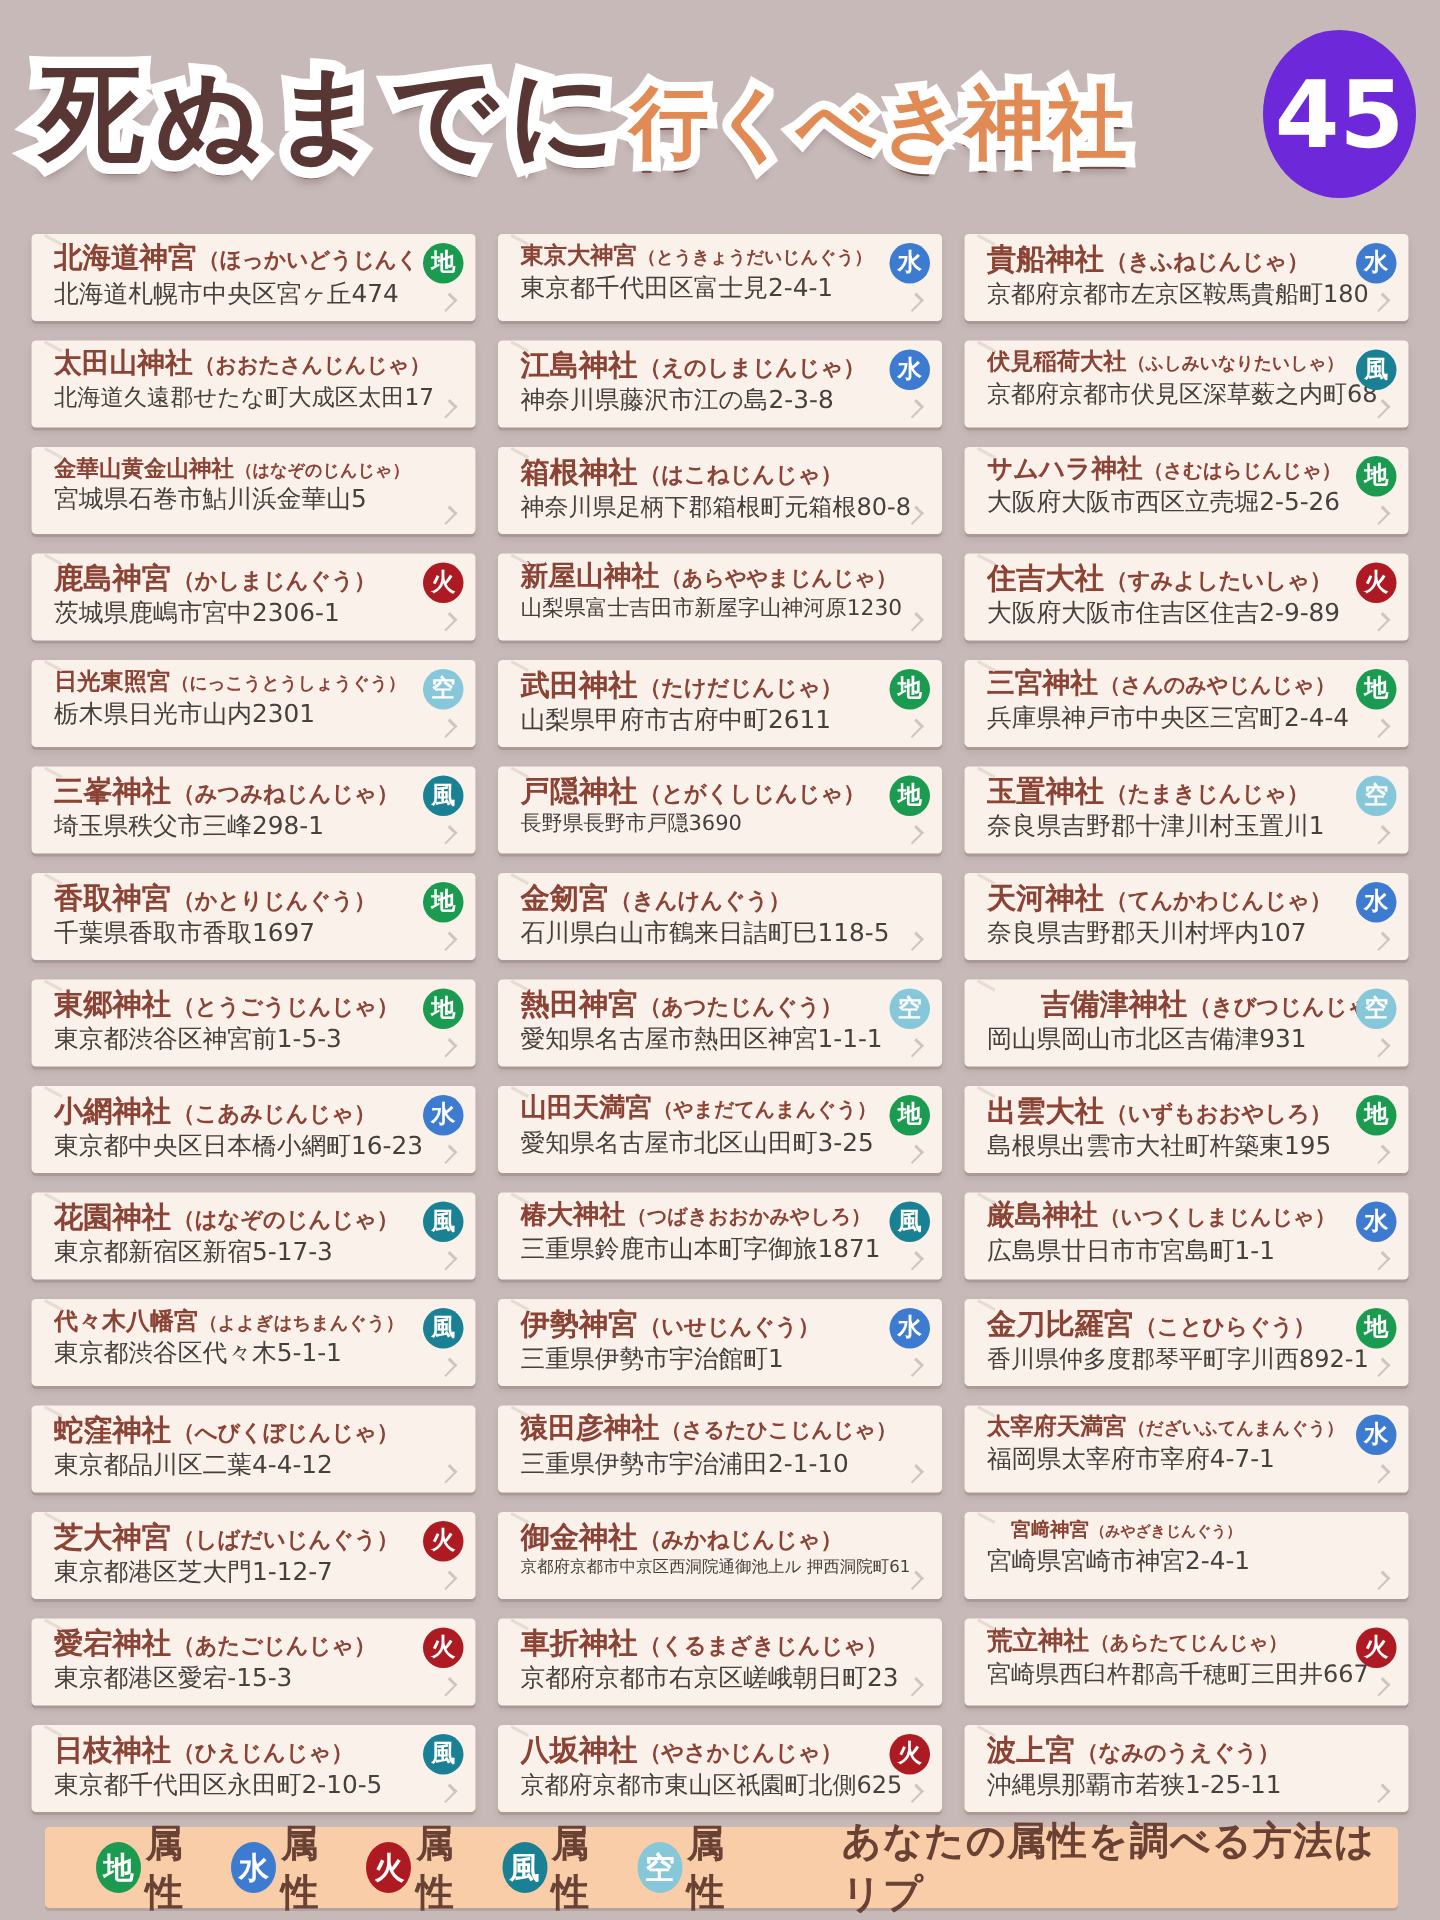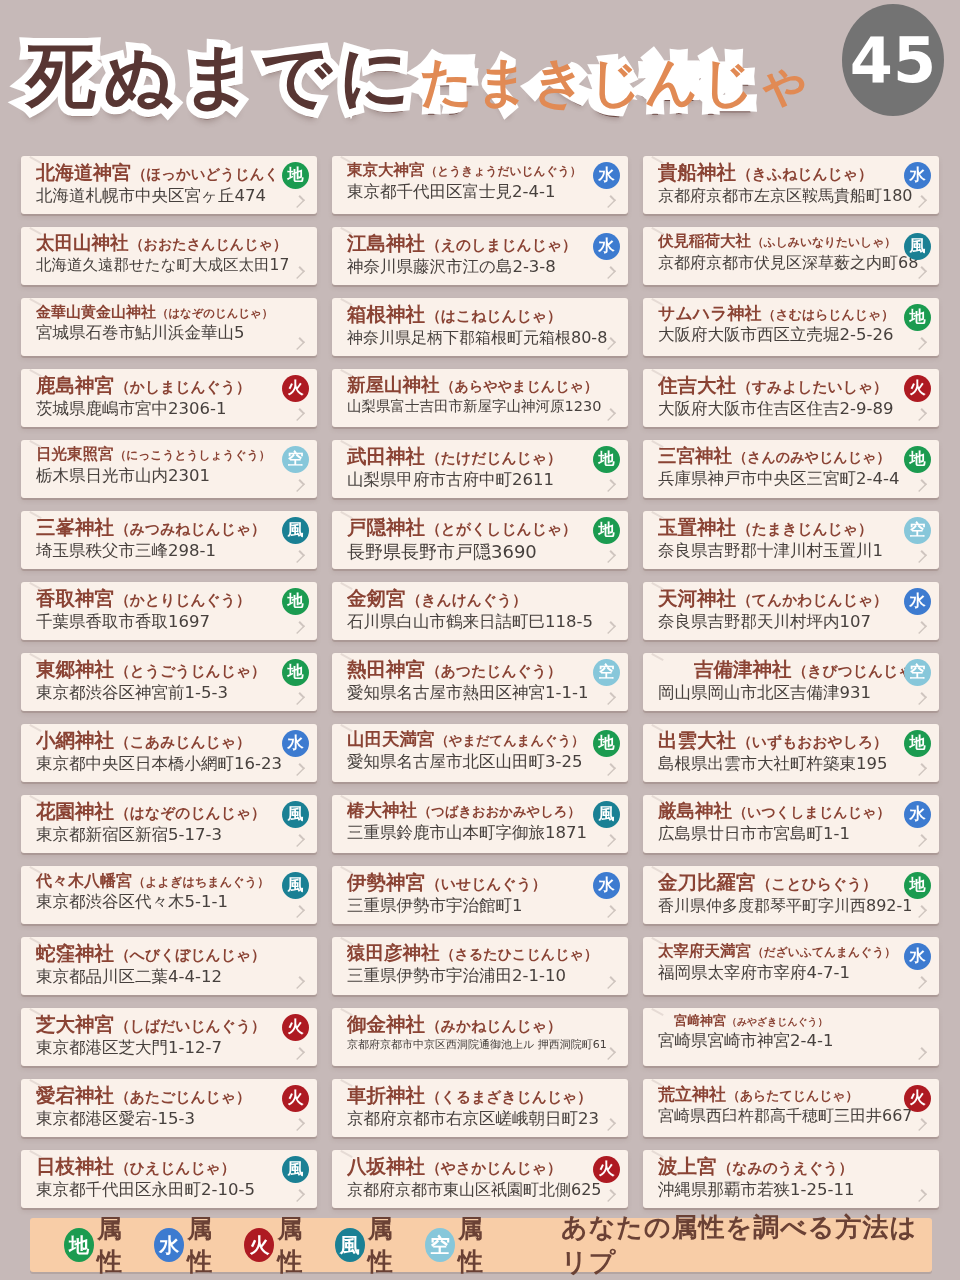--- a/index.html
+++ b/index.html
@@ -18,23 +18,23 @@
     content:attr(data-text);
     position:absolute;left:0;top:0;z-index:-1;
     color:#fff;
     -webkit-text-stroke:15px #ffffff;
     text-shadow:0 8px 0 #6d4b46, 0 10px 6px rgba(90,60,55,.35);
   }
   .t-main{font-size:70px;letter-spacing:7px;color:#583633;}
   .t-accent{font-size:53px;letter-spacing:2px;color:#e18a54;margin-left:2px;}
   .t-accent.sticker::before{-webkit-text-stroke:12px #ffffff;text-shadow:0 7px 0 #6d4b46, 0 9px 5px rgba(90,60,55,.3);}
   .count{
-    position:absolute;right:16px;top:4px;
+    position:absolute;right:16px;top:20px;
     width:102px;height:112px;border-radius:50%;
-    background:#737373;color:#ffffff;
+    background:#6d28d9;color:#ffffff;
     font-size:62px;font-weight:bold;
     display:flex;align-items:center;justify-content:center;
   }
   
   .grid{
     display:grid;
     grid-template-columns:repeat(3,1fr);
     gap:13px 15px;
     padding:0 21px;
   }
@@ -88,21 +88,21 @@
     display:flex;align-items:center;justify-content:center;
   }
   .legend-label{font-size:25px;font-weight:bold;color:#6a4135;margin-left:3px;}
   .note{font-size:26px;font-weight:bold;color:#6a4135;margin-left:46px;letter-spacing:1px;}
 </style>
 </head>
 <body>
 
 <div class="header">
   <div class="title">
-    <span class="sticker t-main" data-text="死ぬまでに">死ぬまでに</span><span class="sticker t-accent" data-text="行くべき神社">たまきじんじゃ</span>
+    <span class="sticker t-main" data-text="死ぬまでに">死ぬまでに</span><span class="sticker t-accent" data-text="行くべき神社">行くべき神社</span>
   </div>
   <div class="count">45</div>
 </div>
 
 <div class="grid" id="grid">
   <div class="card has-badge">
     <div class="card-title" style="font-size: 19px;">
       <span class="name">北海道神宮</span><span class="reading">（ほっかいどうじんぐう）</span>
     </div>
     <div class="card-addr" style="font-size: 16.5px;">北海道札幌市中央区宮ヶ丘474</div>
@@ -226,21 +226,21 @@
       <span class="name">三峯神社</span><span class="reading">（みつみねじんじゃ）</span>
     </div>
     <div class="card-addr" style="font-size: 16.5px;">埼玉県秩父市三峰298-1</div>
     <span class="badge" style="background: rgb(26, 128, 148);">風</span>
   </div>
 
   <div class="card has-badge">
     <div class="card-title" style="font-size: 19.5px;">
       <span class="name">戸隠神社</span><span class="reading">（とがくしじんじゃ）</span>
     </div>
-    <div class="card-addr" style="font-size: 18px;">長野県長野市戸隠3690</div>
+    <div class="card-addr" style="font-size: 14px;">長野県長野市戸隠3690</div>
     <span class="badge" style="background: rgb(27, 155, 80);">地</span>
   </div>
 
   <div class="card has-badge">
     <div class="card-title" style="font-size: 19.5px;">
       <span class="name">玉置神社</span><span class="reading">（たまきじんじゃ）</span>
     </div>
     <div class="card-addr" style="font-size: 16.5px;">奈良県吉野郡十津川村玉置川1</div>
     <span class="badge" style="background: rgb(135, 199, 218);">空</span>
   </div>

